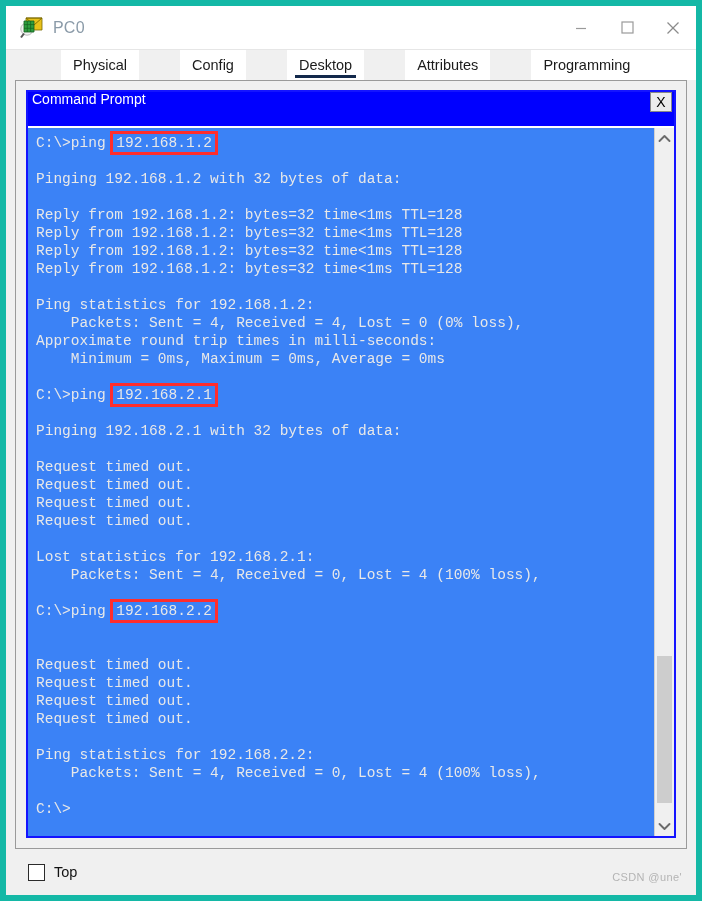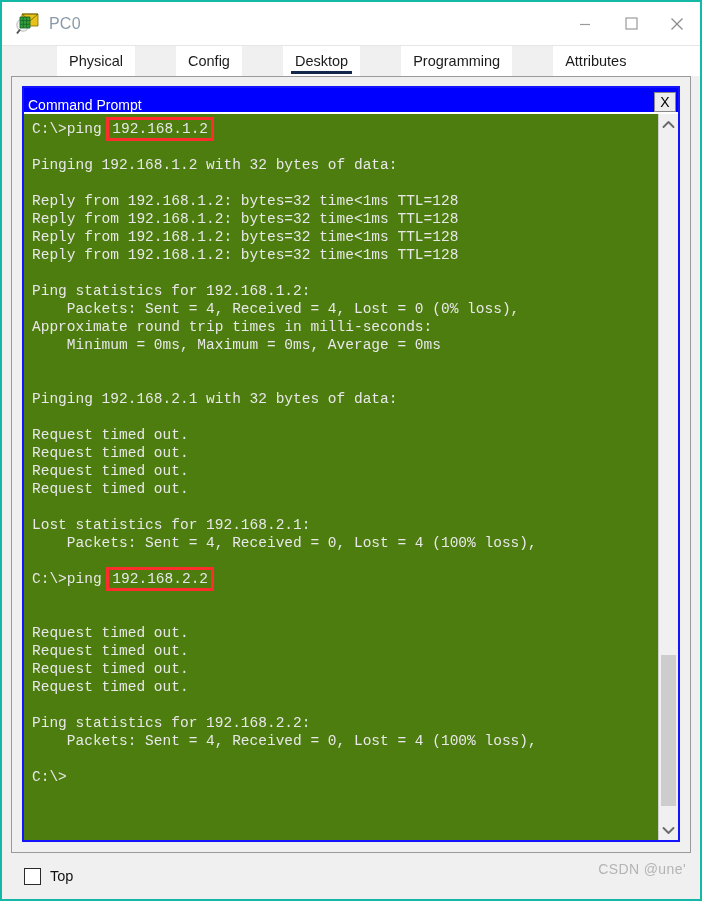--- a/index.html
+++ b/index.html
@@ -10,21 +10,21 @@
     font-family: "Liberation Sans", sans-serif;
     overflow: hidden;
   }
 
   
   .app-window {
     position: relative;
     width: 702px;
     height: 901px;
     background: #f0f0f0;
-    border: 2px solid #14b8a6;
+    border: 6px solid #14b8a6;
     display: flex;
     flex-direction: column;
   }
 
   
   .titlebar {
     height: 44px;
     background: #ffffff;
     display: flex;
     align-items: center;
@@ -115,24 +115,24 @@
   .cmd-window {
     flex: 1 1 auto;
     border: 2px solid #1414ff;
     background: #000000;
     display: flex;
     flex-direction: column;
     min-height: 0;
   }
   .cmd-titlebar {
     flex: 0 0 auto;
-    height: 24px;
+    height: 34px;
     background: #0000ff;
     display: flex;
-    align-items: flex-end;
+    align-items: flex-start;
     justify-content: space-between;
     padding: 0 2px 0 4px;
   }
   .cmd-title {
     color: #ffffff;
     font-size: 14px;
     font-family: "Liberation Sans", sans-serif;
     line-height: 1;
   }
   .cmd-close {
@@ -150,21 +150,21 @@
 
   .cmd-body {
     flex: 1 1 auto;
     display: flex;
     min-height: 0;
     background: #000000;
     border-top: 2px solid #ffffff;
   }
   .cmd-screen {
     flex: 1 1 auto;
-    background: #4d7c0f;
+    background: #3b82f6;
     overflow: hidden;
     padding: 6px 0 0 8px;
     min-width: 0;
   }
 
   .term-line {
     font-family: "Liberation Mono", "DejaVu Sans Mono", monospace;
     font-size: 14.5px;
     line-height: 18px;
     color: #e8e8e8;
@@ -220,22 +220,22 @@
   .chk-row { display: flex; align-items: center; gap: 9px; margin-left: 8px; }
   .chk-box {
     width: 17px; height: 17px;
     background: #ffffff;
     border: 1px solid #2b2b2b;
   }
   .chk-label { font-size: 14.5px; color: #111111; }
   .watermark {
     position: absolute;
     right: 14px;
-    bottom: 22px;
-    font-size: 14px;
+    bottom: 12px;
+    font-size: 11px;
     color: #b4b4b4;
     letter-spacing: 0.4px;
   }
 </style>
 </head>
 <body>
 
 <div class="app-window">
 
   <div class="titlebar">
@@ -279,24 +279,24 @@
     <div class="tab">
       <span>Physical</span>
     </div>
     <div class="tab">
       <span>Config</span>
     </div>
     <div class="tab active">
       <span>Desktop</span>
     </div>
     <div class="tab">
+      <span>Attributes</span>
+    </div>
+    <div class="tab">
       <span>Programming</span>
-    </div>
-    <div class="tab">
-      <span>Attributes</span>
     </div>
     <div class="tab-filler"></div>
   </div>
 
   <div class="desktop-panel">
 
     <div class="cmd-window">
 
       <div class="cmd-titlebar">
         <span class="cmd-title">Command Prompt</span>
@@ -312,20 +312,21 @@
             <div class="term-line"><span>Reply from 192.168.1.2: bytes=32 time&lt;1ms TTL=128</span></div>
             <div class="term-line"><span>Reply from 192.168.1.2: bytes=32 time&lt;1ms TTL=128</span></div>
             <div class="term-line"><span>Reply from 192.168.1.2: bytes=32 time&lt;1ms TTL=128</span></div>
             <div class="term-line"><span>Reply from 192.168.1.2: bytes=32 time&lt;1ms TTL=128</span></div>
             <div class="term-line blank">&nbsp;</div>
             <div class="term-line"><span>Ping statistics for 192.168.1.2:</span></div>
             <div class="term-line"><span>    Packets: Sent = 4, Received = 4, Lost = 0 (0% loss),</span></div>
             <div class="term-line"><span>Approximate round trip times in milli-seconds:</span></div>
             <div class="term-line"><span>    Minimum = 0ms, Maximum = 0ms, Average = 0ms</span></div>
             <div class="term-line blank">&nbsp;</div>
+            <div class="term-line"><span>C:\&gt;ping </span><span class="hl">192.168.2.1</span></div>
             <div class="term-line blank">&nbsp;</div>
             <div class="term-line"><span>Pinging 192.168.2.1 with 32 bytes of data:</span></div>
             <div class="term-line blank">&nbsp;</div>
             <div class="term-line"><span>Request timed out.</span></div>
             <div class="term-line"><span>Request timed out.</span></div>
             <div class="term-line"><span>Request timed out.</span></div>
             <div class="term-line"><span>Request timed out.</span></div>
             <div class="term-line blank">&nbsp;</div>
             <div class="term-line"><span>Lost statistics for 192.168.2.1:</span></div>
             <div class="term-line"><span>    Packets: Sent = 4, Received = 0, Lost = 4 (100% loss),</span></div>

